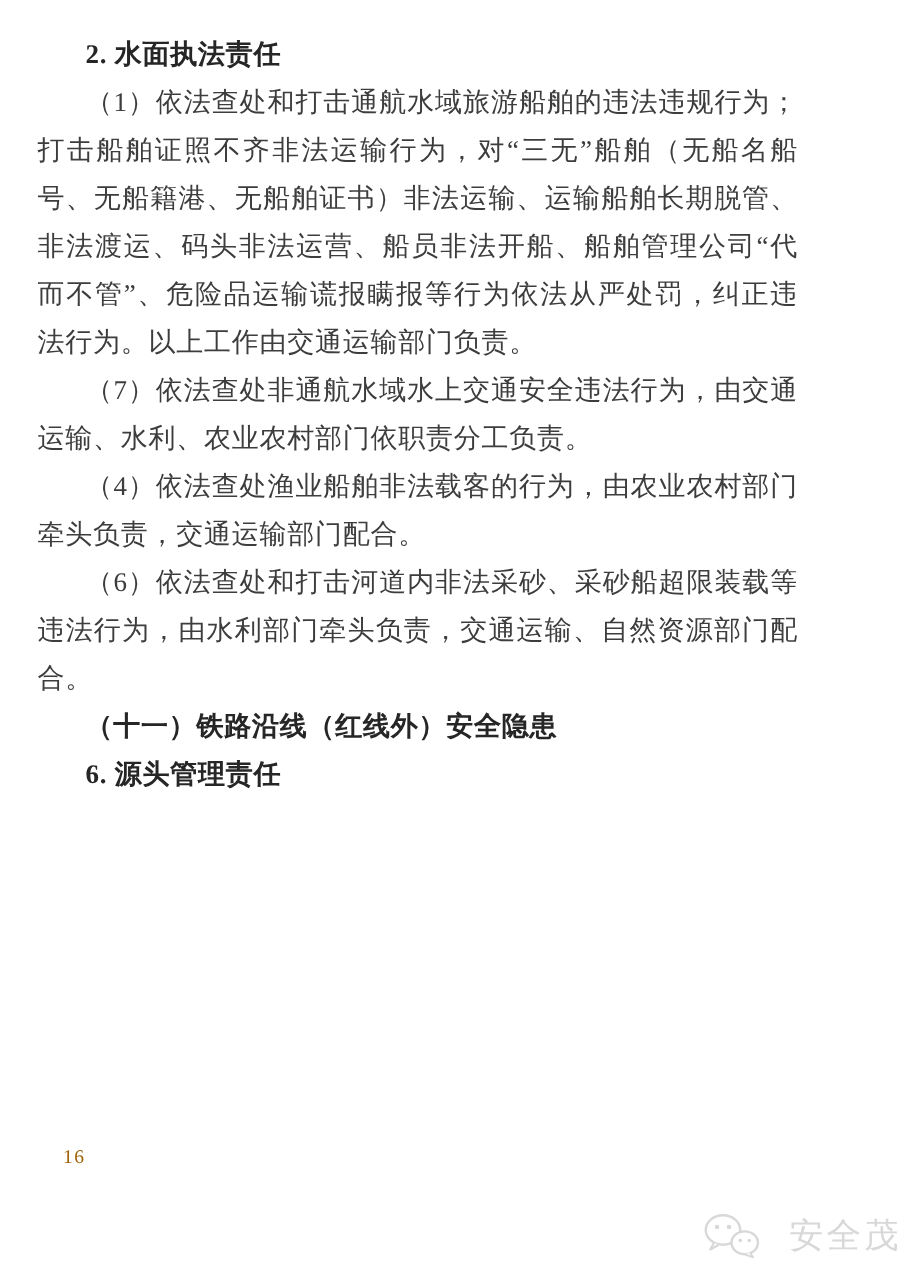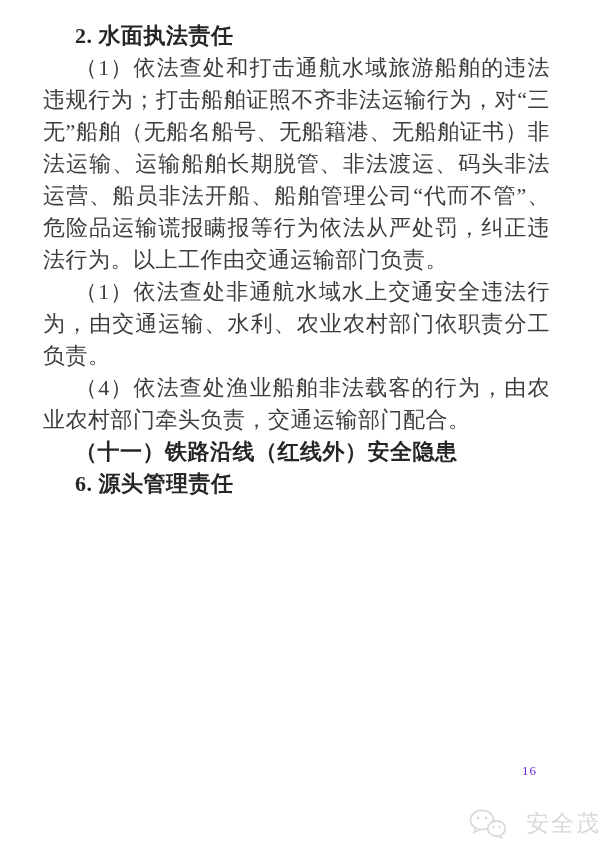--- a/index.html
+++ b/index.html
@@ -13,44 +13,43 @@
     height: 850px;
     background: #ffffff;
     overflow: hidden;
     font-family: "Liberation Serif", "DejaVu Serif", serif;
   }
   .content {
     position: absolute;
     left: 25px;
     top: 20px;
     width: 507px;
-    font-size: 22px;
+    font-size: 18px;
     line-height: 32px;
     color: #3d3d3d;
     text-align: justify;
     text-justify: inter-ideograph;
-    margin-left: 18px;
   }
   .block {
     margin: 0;
     text-indent: 32px;
     letter-spacing: 0.5px;
   }
   .heading {
     font-weight: 700;
     color: #262626;
   }
   .page-number {
     position: absolute;
-    left: 30px;
+    left: 42px;
     top: 763px;
     width: 507px;
-    text-align: right;
+    text-align: left;
     font-size: 13px;
-    color: #6d28d9;
+    color: #a16207;
     letter-spacing: 1px;
   }
   .watermark {
     position: absolute;
     right: 14px;
     top: 808px;
     display: flex;
     align-items: center;
     gap: 18px;
     color: #d8d8d8;
@@ -64,22 +63,23 @@
   }
 </style>
 </head>
 <body>
 
 <div class="page">
 
   <div class="content">
     <p class="block heading">2.  水面执法责任</p>
     <p class="block para">（1）依法查处和打击通航水域旅游船舶的违法违规行为；打击船舶证照不齐非法运输行为，对“三无”船舶（无船名船号、无船籍港、无船舶证书）非法运输、运输船舶长期脱管、非法渡运、码头非法运营、船员非法开船、船舶管理公司“代而不管”、危险品运输谎报瞒报等行为依法从严处罚，纠正违法行为。以上工作由交通运输部门负责。</p>
-    <p class="block para">（1）依法查处非通航水域水上交通安全违法行为，由交通运输、水利、农业农村部门依职责分工负责。</p>
+    <p class="block para">（7）依法查处非通航水域水上交通安全违法行为，由交通运输、水利、农业农村部门依职责分工负责。</p>
     <p class="block para">（4）依法查处渔业船舶非法载客的行为，由农业农村部门牵头负责，交通运输部门配合。</p>
+    <p class="block para">（6）依法查处和打击河道内非法采砂、采砂船超限装载等违法行为，由水利部门牵头负责，交通运输、自然资源部门配合。</p>
     <p class="block heading">（十一）铁路沿线（红线外）安全隐患</p>
     <p class="block heading">6.  源头管理责任</p>
   </div>
 
   <div class="page-number">16</div>
 
   <div class="watermark">
     <span class="wm-icon">
       <svg width="40" height="31" viewBox="0 0 40 31" xmlns="http://www.w3.org/2000/svg">
         <ellipse cx="14" cy="12" rx="11.5" ry="9.8" fill="#ffffff" stroke="#d8d8d8" stroke-width="1.6"></ellipse>

